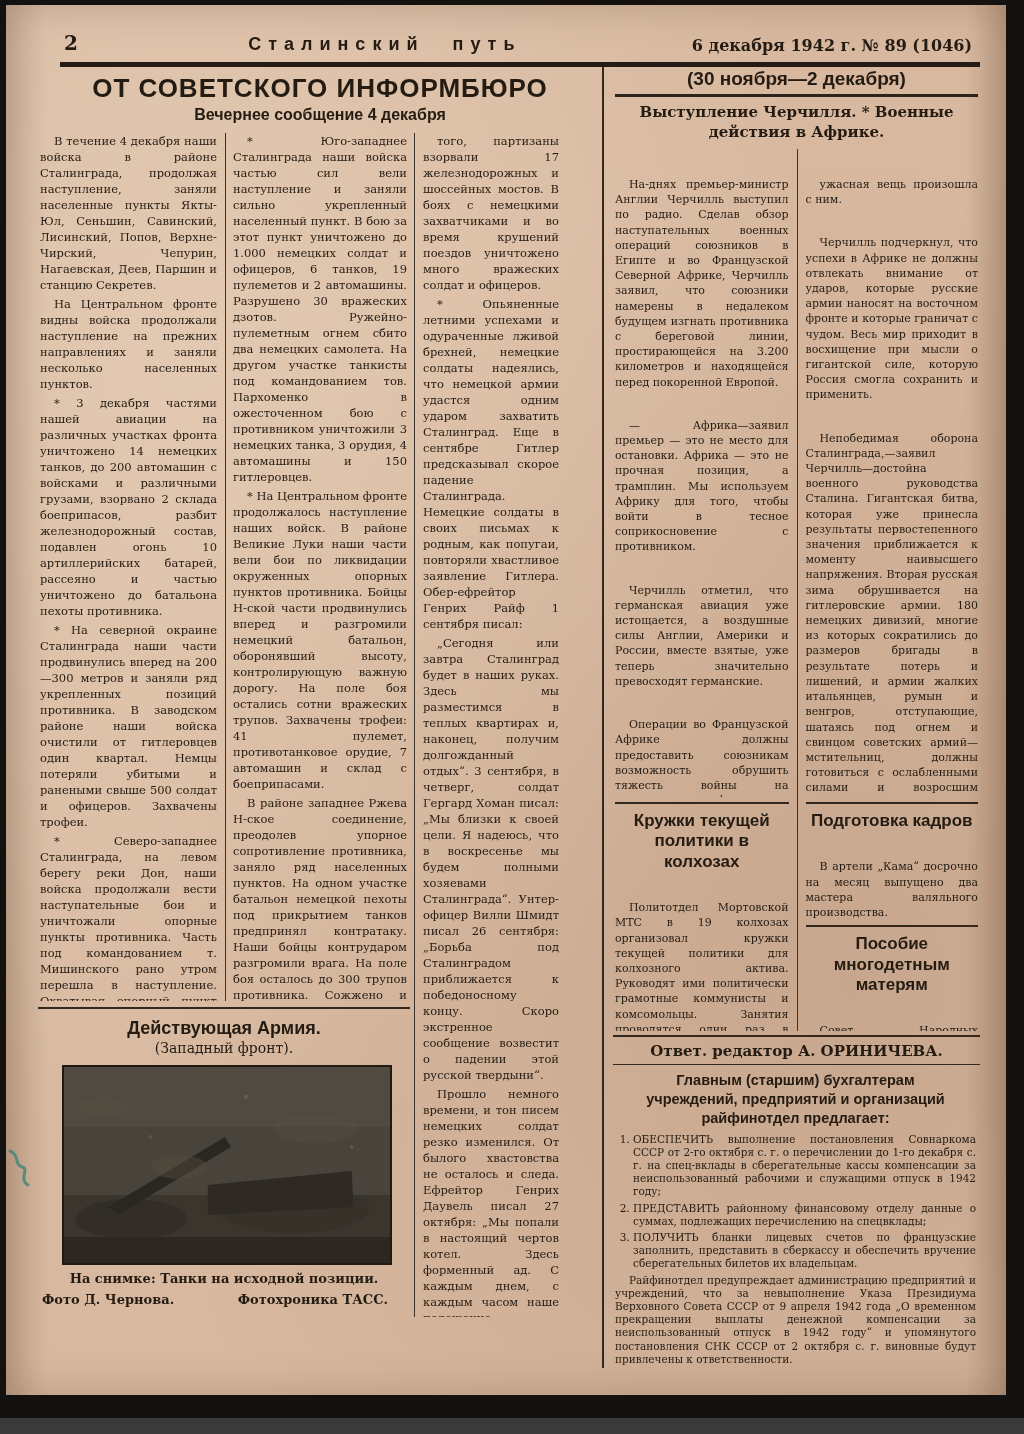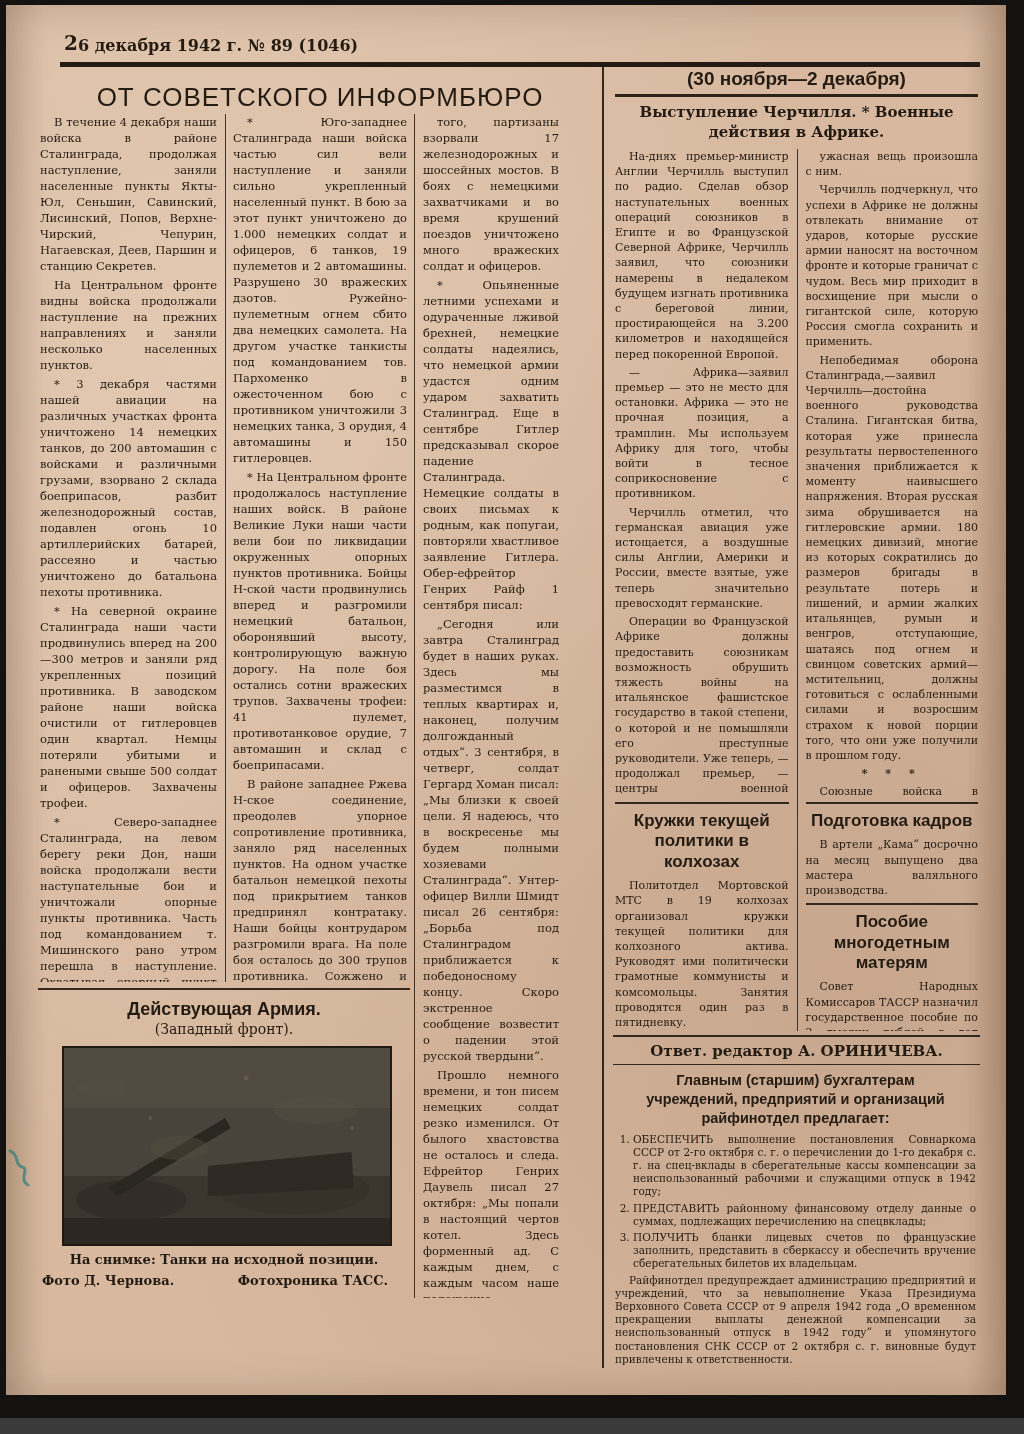--- a/index.html
+++ b/index.html
@@ -25,22 +25,22 @@
   .mast-title { flex:1; text-align:center; font-family:"Liberation Sans", sans-serif;
     font-weight:bold; font-size:18px; letter-spacing:7px; word-spacing:16px; }
   .mast-date { font-weight:bold; font-size:16px; white-space:nowrap; }
   .mast-rule { height:5px; background:#241c14; margin:7px 26px 0 54px; }
 
   
   .main { display:flex; margin:0 26px 0 32px; }
   .left-half { width:564px; border-right:2px solid #32281e; min-height:1262px; }
   .right-half { flex:1; padding-left:9px; }
 
-  .h1 { font-family:"Liberation Sans", sans-serif; font-weight:normal; text-align:center;
-        font-size:26px; letter-spacing:1px; margin:15px 0 1px; }
+  .h1 { font-family:"Liberation Sans", sans-serif; font-weight:bold; text-align:center;
+        font-size:26px; letter-spacing:1px; margin:6px 0 1px; }
   .h2 { font-family:"Liberation Sans", sans-serif; font-weight:bold; text-align:center;
         font-size:16px; margin:2px 0 9px; }
 
   .cols { display:flex; }
   .left-pair { width:376px; }
   .pair-cols { display:flex; }
   .col { overflow:hidden; }
   .colA { width:188px; height:868px; padding:0 8px 0 2px; border-right:1.5px solid #3e332a; box-sizing:border-box; }
   .colB { width:188px; height:868px; padding:0 7px; box-sizing:border-box; }
   .colC { width:149px; height:1184px; padding:0 4px 0 8px; border-left:1.5px solid #3e332a; box-sizing:border-box; }
@@ -66,21 +66,21 @@
   .t-sub { text-align:center; font-weight:bold; font-size:15px; line-height:1.3;
            margin:0 10px 7px; }
   .t-cols { display:flex; }
   .tcol { width:50%; box-sizing:border-box; height:882px; overflow:hidden; }
   .tcolA { padding:0 8px 0 2px; }
   .tcolB { padding:0 2px 0 8px; border-left:1.5px solid #3e332a; }
   .tel-text { height:648px; overflow:hidden; }
   .sec { border-top:2px solid #32281e; margin-top:5px; padding-top:4px; }
   .sec-title { font-family:"Liberation Sans", sans-serif; font-weight:bold; font-size:17px;
                line-height:1.2; text-align:center; margin:3px 0 6px; }
-  .small p { font-size:11px; line-height:15.2px; }
+  .small p { font-size:11px; line-height:15.2px;margin-top:28px; }
   .stars { text-align:center !important; text-indent:0 !important; letter-spacing:7px; font-weight:bold; }
 
   .editor { border-top:2.5px solid #32281e; border-bottom:1.5px solid #32281e;
             margin-top:4px; padding:5px 0 4px; text-align:center;
             font-weight:bold; font-size:15px; }
   .notice { padding:6px 4px 0 2px; }
   .notice-title { font-family:"Liberation Sans", sans-serif; font-weight:bold; font-size:14.5px;
                   line-height:1.3; text-align:center; margin:0 14px 5px; }
   .notice ol { margin:0; padding-left:18px; }
   .notice li { font-size:10.5px; line-height:13.2px; text-align:justify; margin-bottom:3px; }
@@ -89,28 +89,30 @@
 
   .pen { position:absolute; left:0px; top:1140px; width:30px; height:44px; opacity:.65; }
 </style>
 </head>
 <body>
 
 <div class="paper">
 
   <div class="mast">
     <span class="mast-page">2</span>
+    <span class="mast-title">Сталинский путь</span>
     <span class="mast-date">6 декабря 1942 г. № 89 (1046)</span>
   </div>
   <div class="mast-rule"></div>
 
   <div class="main">
 
     <div class="left-half">
       <div class="h1">ОТ СОВЕТСКОГО ИНФОРМБЮРО</div>
+      <div class="h2">Вечернее сообщение 4 декабря</div>
       <div class="cols">
         <div class="left-pair">
           <div class="pair-cols">
             <div class="col colA news">
                 <p>В течение 4 декабря наши войска в районе Сталинграда, продолжая наступление, заняли населенные пункты Якты-Юл, Сеньшин, Савинский, Лисинский, Попов, Верхне-Чирский, Чепурин, Нагаевская, Деев, Паршин и станцию Секретев.</p>
                 <p>На Центральном фронте видны войска продолжали наступление на прежних направлениях и заняли несколько населенных пунктов.</p>
                 <p>* 3 декабря частями нашей авиации на различных участках фронта уничтожено 14 немецких танков, до 200 автомашин с войсками и различными грузами, взорвано 2 склада боеприпасов, разбит железнодорожный состав, подавлен огонь 10 артиллерийских батарей, рассеяно и частью уничтожено до батальона пехоты противника.</p>
                 <p>* На северной окраине Сталинграда наши части продвинулись вперед на 200—300 метров и заняли ряд укрепленных позиций противника. В заводском районе наши войска очистили от гитлеровцев один квартал. Немцы потеряли убитыми и ранеными свыше 500 солдат и офицеров. Захвачены трофеи.</p>
                 <p>* Северо-западнее Сталинграда, на левом берегу реки Дон, наши войска продолжали вести наступательные бои и уничтожали опорные пункты противника. Часть под командованием т. Мишинского рано утром перешла в наступление. Охватывая опорный пункт противника с двух сторон, наши бойцы перерезали немцам пути отхода. Завязавшийся ожесточенный бой закончился полным разгромом вражеского гарнизона. К исходу дня наши бойцы овладели господствующей над местностью высотой и закрепились на ней. Противник потерял в этом бою только убитыми до 600 солдат и офицеров.</p>
               </div>

